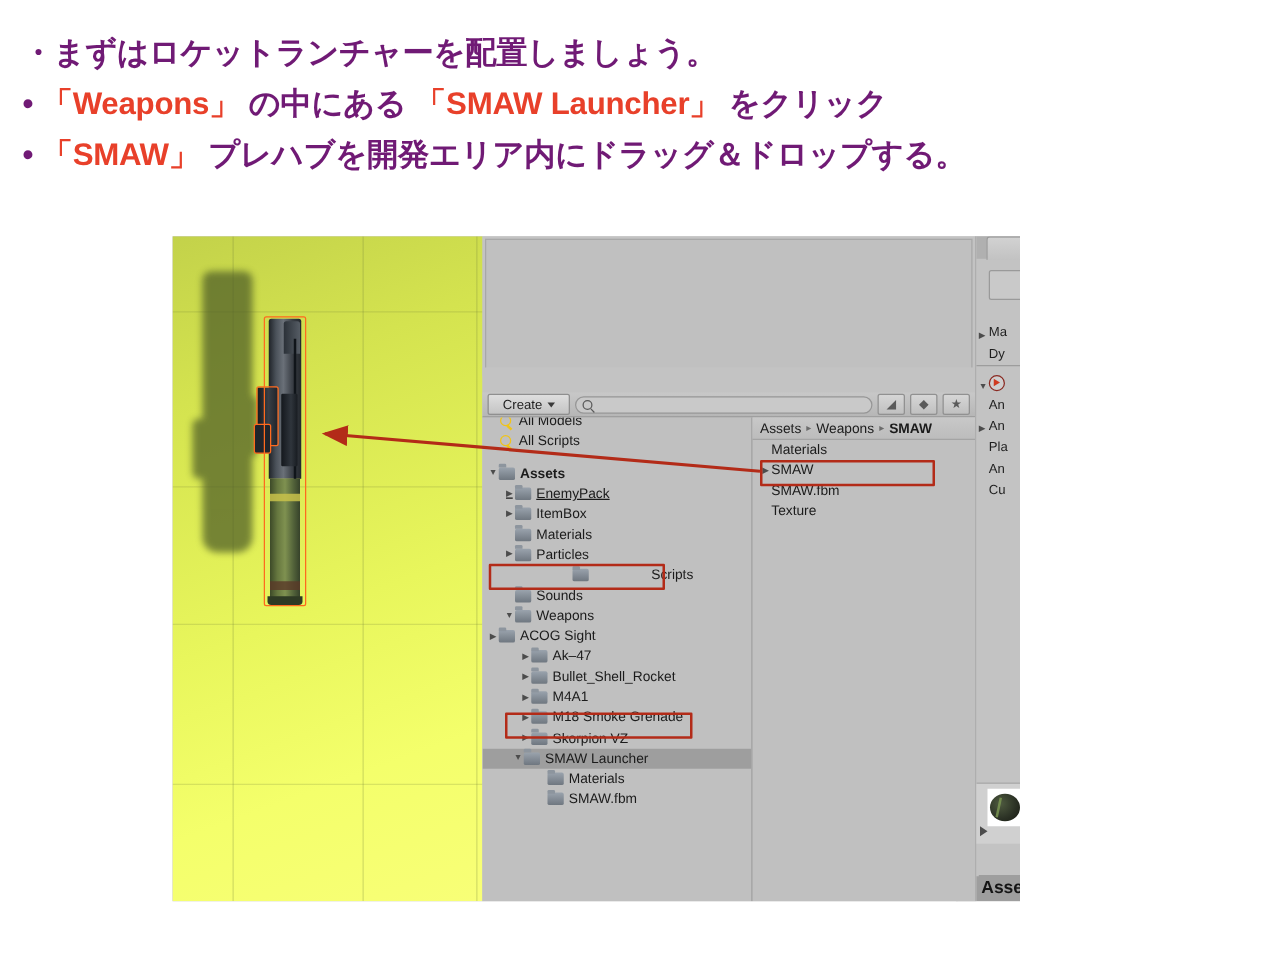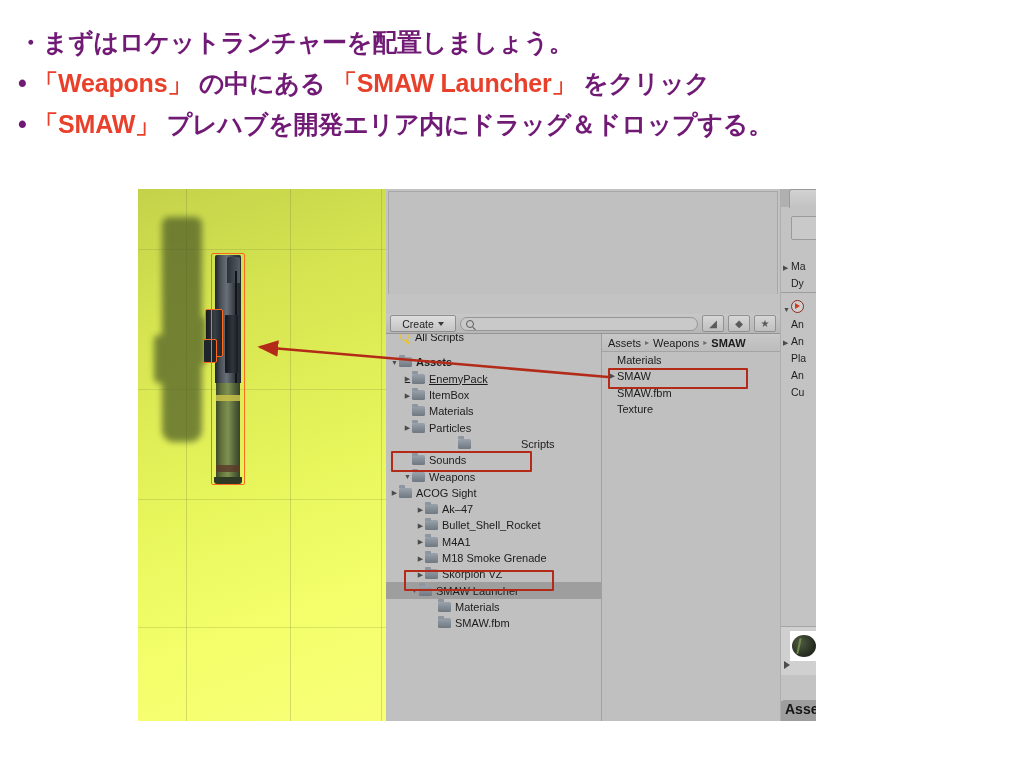--- a/index.html
+++ b/index.html
@@ -398,20 +398,25 @@
       <div class="tool-ico">★</div>
     </div>
 
     <div class="proj-body">
 
       <div class="tree-col">
         <div id="favlist" style="margin-top:-5px;">
             <div class="row">
               <span class="tri"></span>
               <span class="srch"></span>
+              <span>All Models</span>
+            </div>
+            <div class="row">
+              <span class="tri"></span>
+              <span class="srch"></span>
               <span>All Scripts</span>
             </div>
           </div>
         <div id="treelist">
             <div style="height: 9px;"></div>
             <div class="row" style="padding-left: 4px;">
               <span class="tri">▼</span>
               <span class="fld"></span>
               <span class="bold">Assets</span>
             </div>

